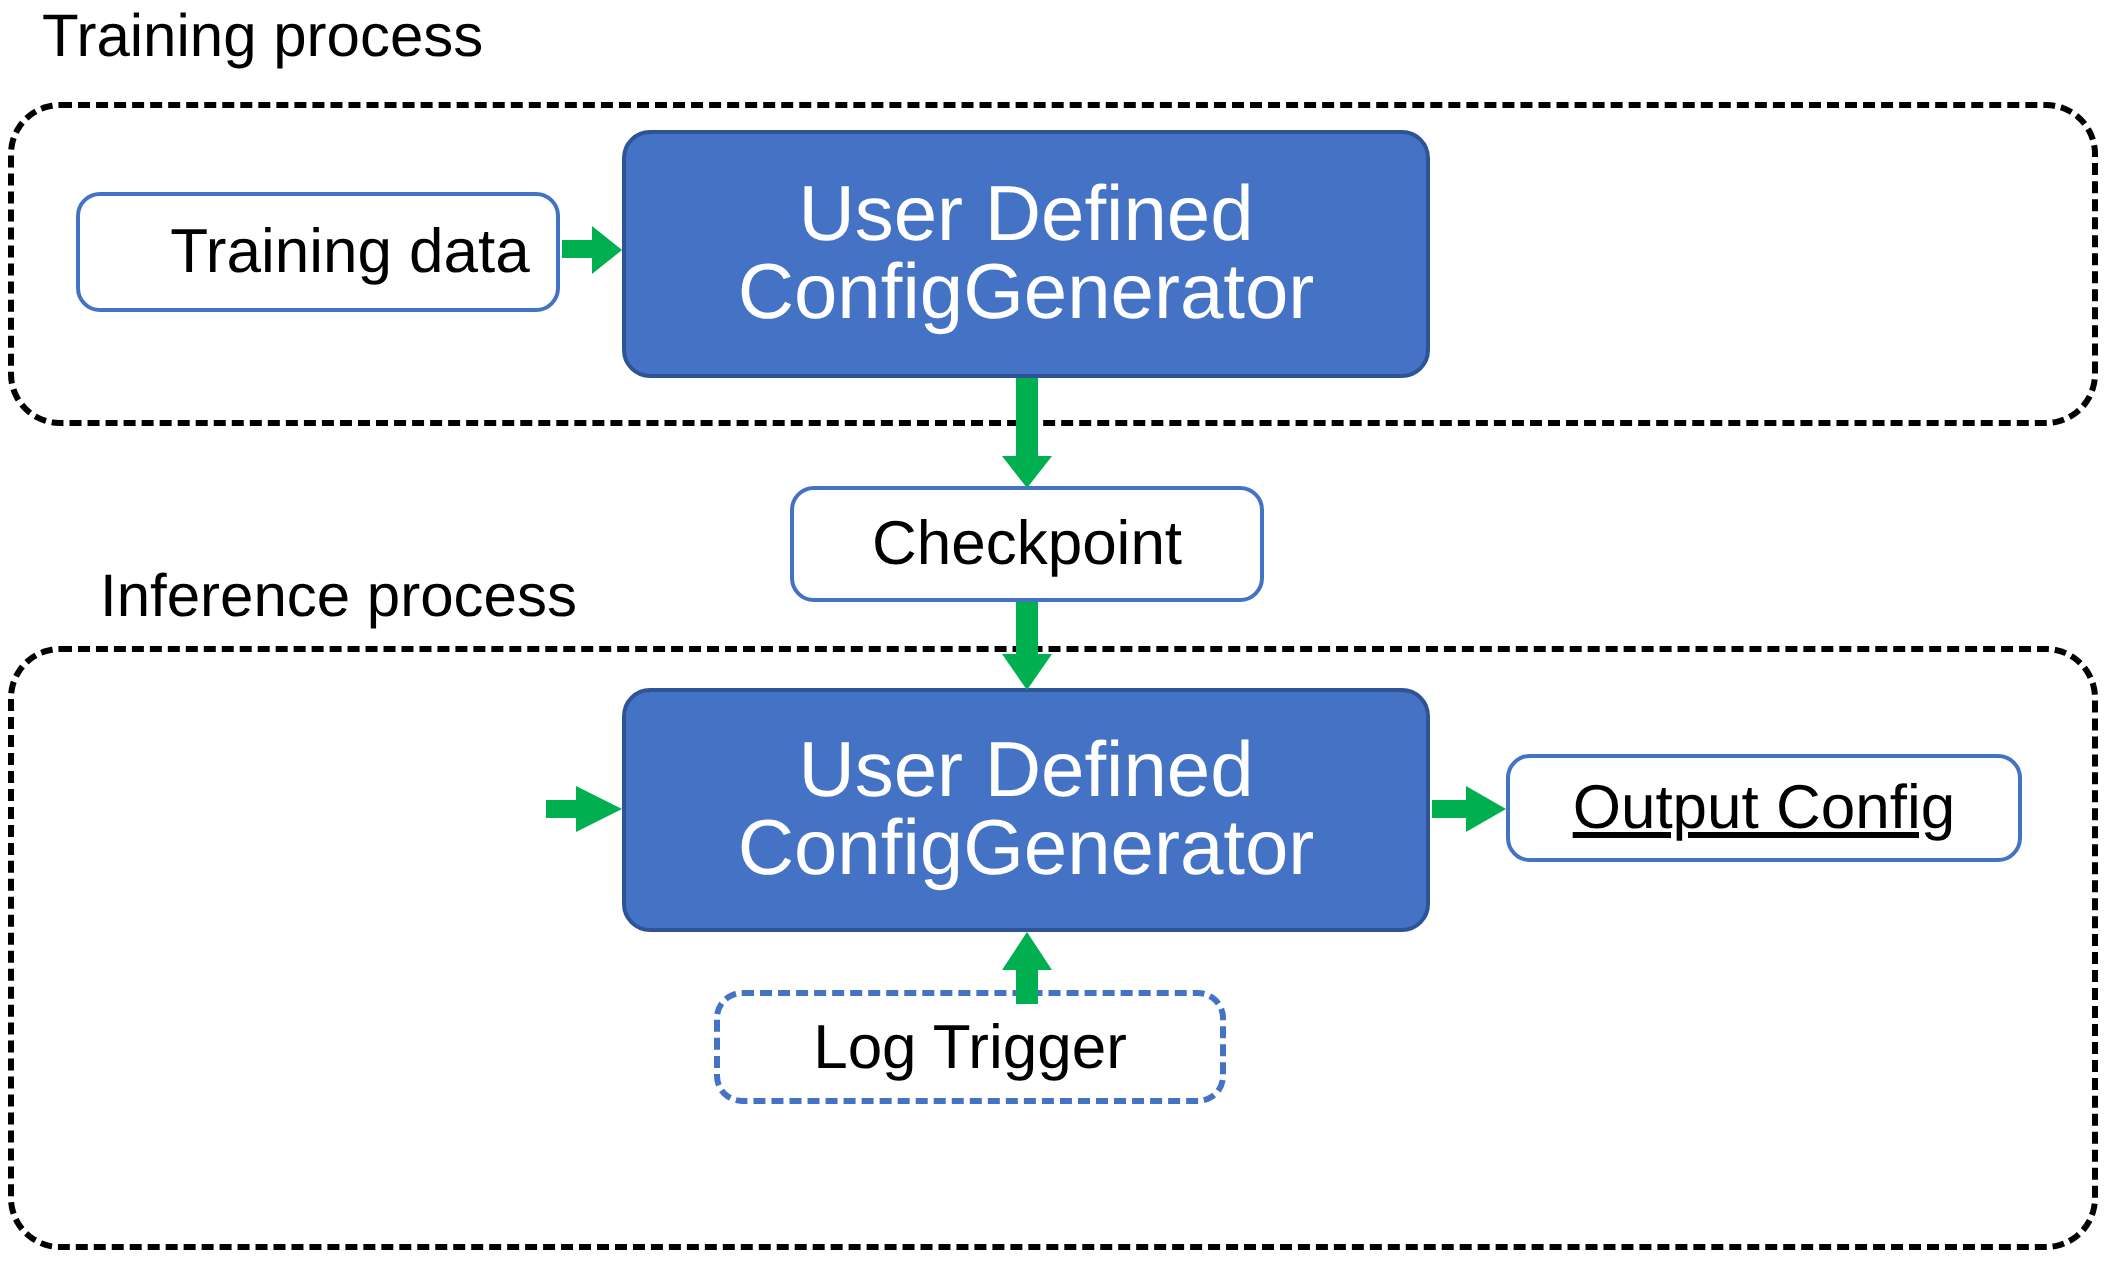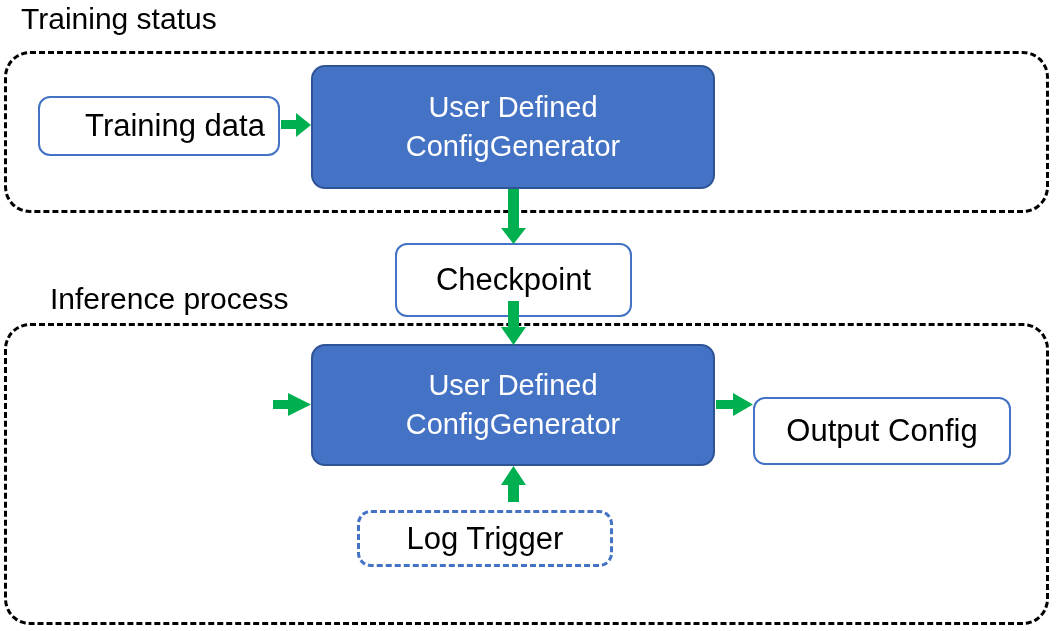--- a/index.html
+++ b/index.html
@@ -62,61 +62,61 @@
     font-size: 31px;
     line-height: 34px;
   }
 
   
   .node-primary {
     background: #4472C4;
     border: 2px solid #2F5496;
     border-radius: 14px;
     color: #ffffff;
-    font-size: 29px;
+    font-size: 39px;
     line-height: 39px;
   }
 
   
   .node-trigger {
     background: #ffffff;
     border: 3px dashed #4472C4;
     border-radius: 14px;
     color: #000000;
     font-size: 31px;
     line-height: 34px;
   }
 
   
   #node-training-data    { left: 38px;  top: 96px;  width: 242px; height: 60px; padding-left: 32px; }
   #node-train-generator  { left: 311px; top: 65px;  width: 404px; height: 124px; }
-  #node-checkpoint       { left: 395px; top: 243px; width: 237px; height: 74px; }
+  #node-checkpoint       { left: 395px; top: 243px; width: 237px; height: 58px; }
   #node-current-status   { left: 30px;  top: 375px; width: 242px; height: 60px; }
   #node-infer-generator  { left: 311px; top: 344px; width: 404px; height: 122px; }
-  #node-output-config    { left: 753px; top: 397px; width: 258px; height: 68px; }
-  #node-log-trigger      { left: 357px; top: 510px; width: 256px; height: 57px; z-index: 3; }
+  #node-output-config    { left: 753px; top: 377px; width: 258px; height: 54px; text-decoration: underline; }
+  #node-log-trigger      { left: 357px; top: 495px; width: 256px; height: 57px; z-index: 3; }
   #node-clock-trigger    { left: 430px; top: 548px; width: 263px; height: 56px; z-index: 4; }
 
   
   #arrow-layer {
     position: absolute;
     left: 0;
     top: 0;
     width: 1057px;
     height: 631px;
     pointer-events: none;
     z-index: 5;
   }
 </style>
 </head>
 <body>
 
 <div id="canvas">
 
-  <div class="section-title" id="title-training">Training status</div>
+  <div class="section-title" id="title-training">Training process</div>
 
   <div class="section-title" id="title-inference">Inference process</div>
 
   <div class="process-container" id="container-training"></div>
 
   <div class="process-container" id="container-inference"></div>
 
   <div class="node node-plain" id="node-training-data">Training data</div>
 
   <div class="node node-primary" id="node-train-generator">

